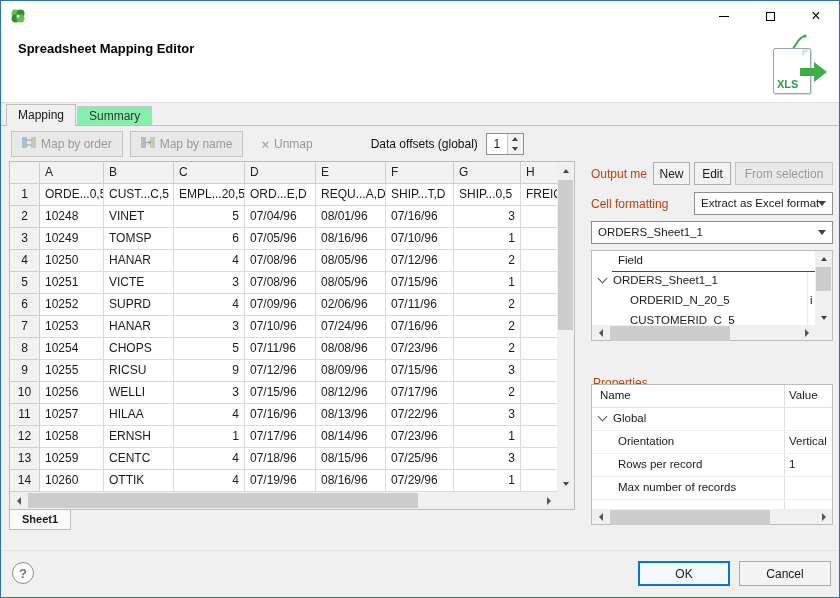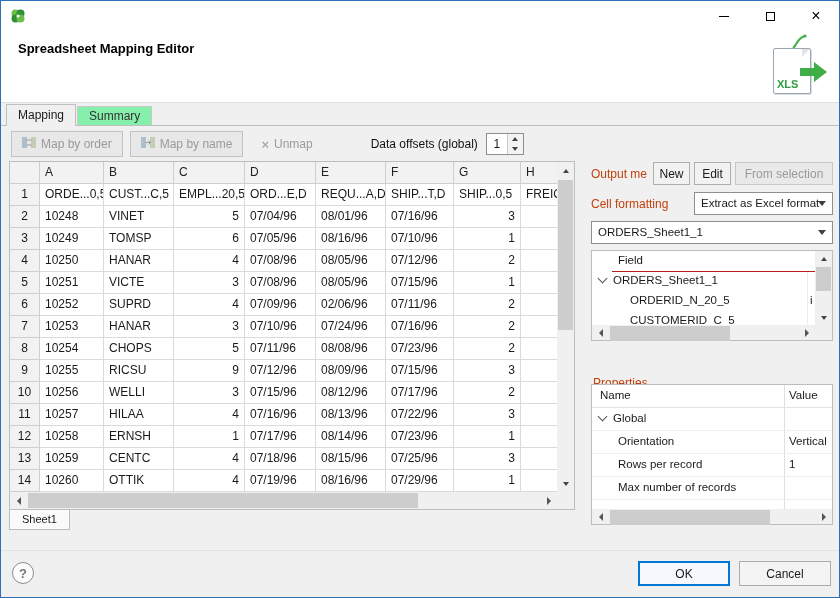--- a/index.html
+++ b/index.html
@@ -62,21 +62,21 @@
   .gc.num{text-align:right;}
 
   
   .vscroll{position:absolute;top:0;right:0;width:17px;bottom:17px;background:#f0f0f0;}
   .hscroll{position:absolute;left:0;bottom:0;height:17px;right:17px;background:#f0f0f0;}
   .sarr{position:absolute;width:17px;height:17px;display:flex;align-items:center;justify-content:center;}
   .vthumb{position:absolute;left:1px;width:15px;background:#cdcdcd;}
   .hthumb{position:absolute;top:1px;height:15px;background:#cdcdcd;}
   .scorner{position:absolute;right:0;bottom:0;width:17px;height:17px;background:#f0f0f0;}
 
-  .sheettab{position:absolute;left:8px;top:509px;height:20px;background:#fafafa;border:1px solid #bdbdbd;border-top:none;line-height:19px;text-align:center;font-size:11px;padding:0 12px;box-sizing:border-box;}
+  .sheettab{position:absolute;left:8px;top:509px;height:20px;background:#fafafa;border:1px solid #bdbdbd;border-top:none;line-height:19px;text-align:center;font-size:11px;padding:0 12px;box-sizing:border-box;font-weight:bold;}
 
   
   .rp-label{position:absolute;font-size:12px;color:#c2410c;white-space:nowrap;overflow:hidden;}
   .btn{position:absolute;display:flex;align-items:center;justify-content:center;background:#f2f2f2;border:1px solid #aeaeae;font-size:12px;height:23px;box-sizing:border-box;}
   .btn.disabled{color:#9a9a9a;background:#e9e9e9;border-color:#c6c6c6;}
   .combo{position:absolute;background:#fff;border:1px solid #8f8f8f;height:23px;font-size:11.5px;line-height:21px;padding:0 20px 0 6px;white-space:nowrap;overflow:hidden;box-sizing:border-box;}
   .carrow{position:absolute;right:6px;top:8px;width:0;height:0;border-left:4px solid transparent;border-right:4px solid transparent;border-top:5px solid #404040;}
 
   .ftree{position:absolute;left:590px;top:249px;width:242px;height:91px;background:#fff;border:1px solid #bdbdbd;box-sizing:border-box;font-size:11.5px;}
   .ftree-head{position:absolute;top:0;left:0;right:17px;height:20px;line-height:19px;border-bottom:1px solid #b91c1c;background:#fff;display:flex;margin-left:20px;}

